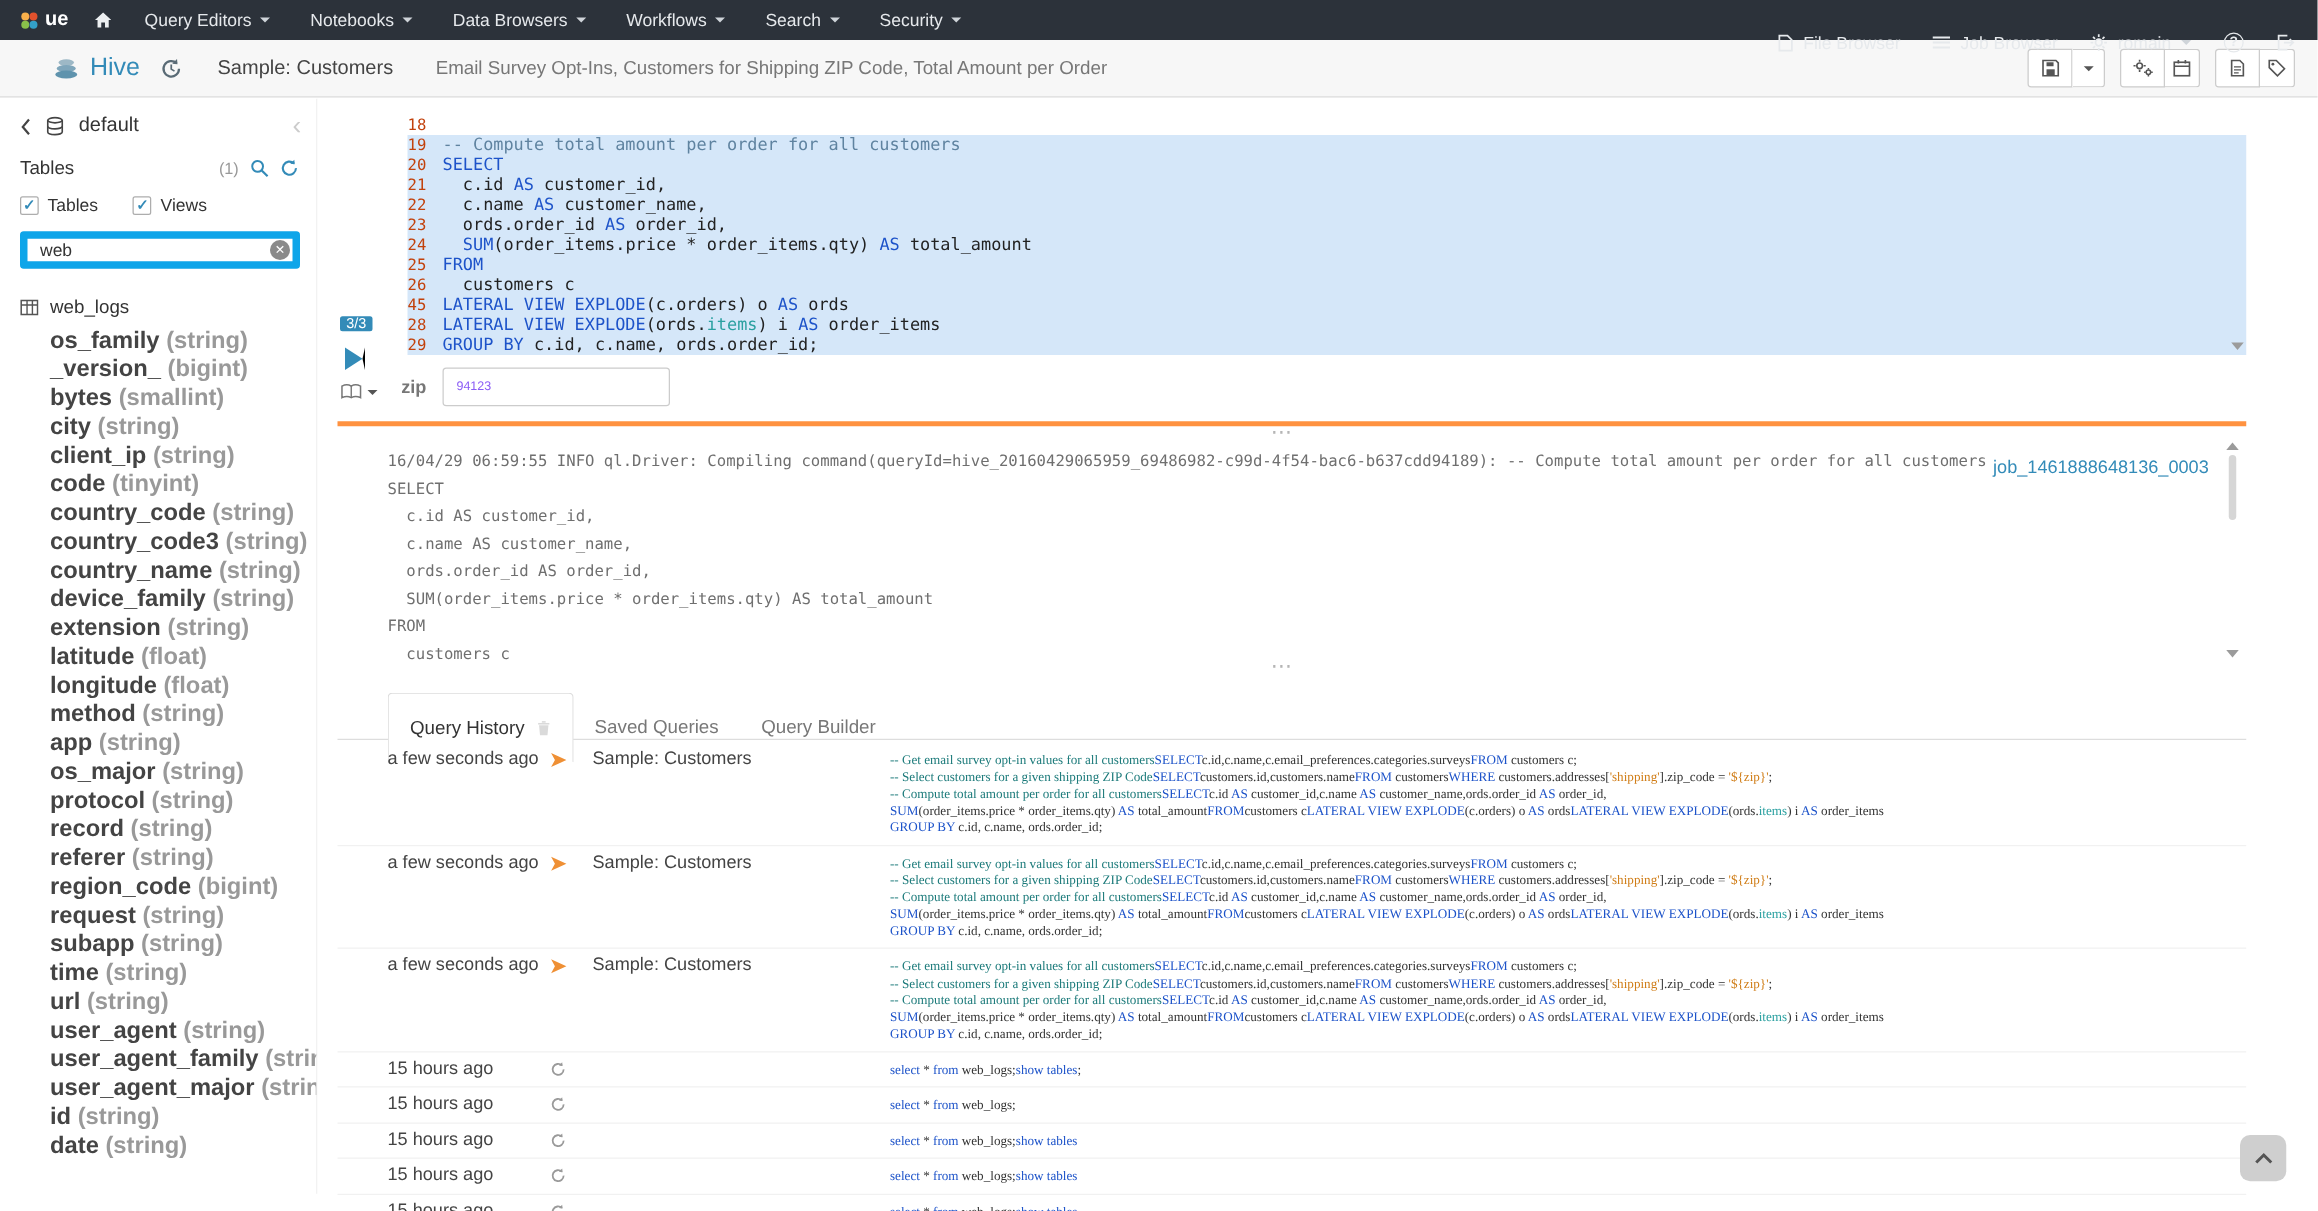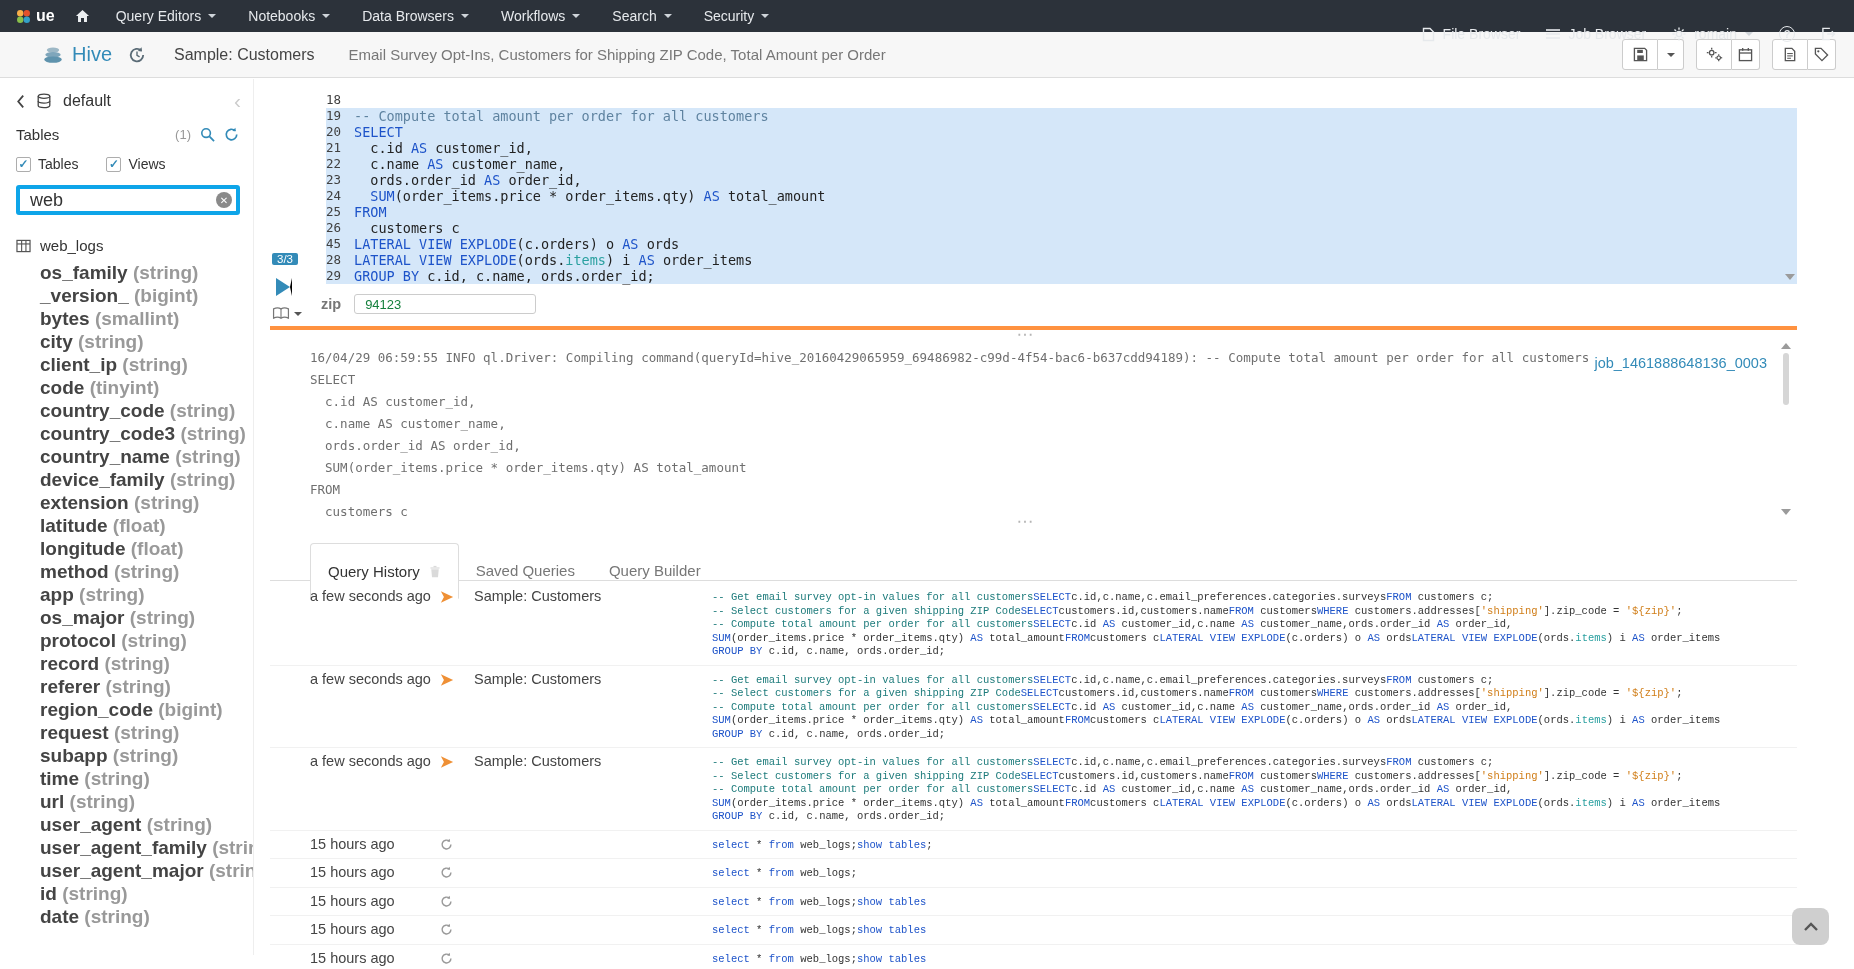--- a/index.html
+++ b/index.html
@@ -55,22 +55,22 @@
     font-size:15px; color:#333;}
   .tables-header .count{ margin-left:auto; color:#999; font-size:13px;}
   .hicon-btn{ cursor:pointer; }
   .filter-row{ display:flex; gap:28px; padding:9px 16px 6px 16px; font-size:14px;
     color:#333; align-items:center;}
   .cb-label{ display:flex; align-items:center; cursor:pointer;}
   .cb{ width:15px; height:15px; border:1px solid #adadad; border-radius:2px; display:inline-flex;
     align-items:center; justify-content:center; color:var(--accent); font-size:12px; font-weight:bold;
     margin-right:7px; background:#fff;}
   .search-box{ margin:7px 13px 8px 16px; position:relative;}
-  .search-box input{ width:100%; height:30px; border:4px solid #0ea5e9; border-radius:3px;
-    padding:0 30px 0 10px; font-size:18px; color:#333; font-family:"Liberation Sans",sans-serif;}
+  .search-box input{ width:100%; height:30px; border:6px solid #0ea5e9; border-radius:3px;
+    padding:0 30px 0 10px; font-size:14px; color:#333; font-family:"Liberation Sans",sans-serif;}
   .clear-btn{ position:absolute; right:8px; top:7px; width:16px; height:16px; border-radius:50%;
     background:#8a8a8a; color:#fff; font-size:10px; display:flex; align-items:center;
     justify-content:center; cursor:pointer;}
   .table-item{ display:flex; align-items:center; gap:9px; padding:14px 16px 7px 16px;
     font-size:15px; color:#333; cursor:pointer;}
   .col-item{ height:23px; line-height:23px; padding:0 8px 0 40px; font-size:19px;
     color:#444; white-space:nowrap; cursor:pointer;font-weight:bold;}
   .col-type{ color:#999; }
 
   
@@ -79,33 +79,33 @@
   .counter{ position:absolute; top:161px; left:2px; background:var(--accent); color:#fff;
     font-size:11.5px; padding:0 5px; border-radius:2px; }
   .play-btn{ position:absolute; top:186px; left:6px; width:0; height:0; cursor:pointer;
     border-top:9px solid transparent; border-bottom:9px solid transparent;
     border-left:14px solid var(--accent); background:none;}
   .map-btn{ position:absolute; top:215px; left:2px; display:flex; align-items:center; gap:4px;
     color:#888; cursor:pointer; background:none; border:none;}
   .editor{ margin-left:56px; font-family:"DejaVu Sans Mono",monospace; font-size:13.5px; cursor:text;}
   .cl{ display:flex; height:16px; line-height:16px; }
   .cl.sel{ background:var(--selection); }
-  .ln{ width:28px; text-align:right; color:#404040; font-size:12.5px; padding-right:13px; flex:none;}
+  .ln{ width:28px; text-align:right; color:#c2410c; font-size:12.5px; padding-right:13px; flex:none;}
   .code{ white-space:pre; color:#222; }
   .sql-k{ color:var(--kw); }
   .sql-c{ color:var(--comment); }
   .sql-s{ color:var(--string); }
   .sql-t{ color:var(--special); }
   .ed-caret{ position:absolute; right:2px; bottom:4px; width:0;height:0;
     border-left:5px solid transparent;border-right:5px solid transparent;border-top:6px solid #9b9b9b;}
 
   .var-row{ margin:10px 57px 0 67px; display:flex; align-items:center; gap:13px; }
   .var-row label{ color:#777; font-size:14.5px;font-weight:bold; }
-  .var-row input{ width:182px; height:20px; border:1px solid #ccc; border-radius:3px;
-    padding:0 10px; font-size:13px; color:#15803d; font-family:"Liberation Sans",sans-serif;}
+  .var-row input{ width:182px; height:31px; border:1px solid #ccc; border-radius:3px;
+    padding:0 10px; font-size:10px; color:#8b5cf6; font-family:"Liberation Sans",sans-serif;}
   .progress{ height:4px; background:var(--progress); margin:12px 57px 0 16px; }
 
   .grip{ text-align:center; color:#b5b5b5; font-size:17px; line-height:10px; height:10px;
     margin-right:57px; letter-spacing:1px; cursor:row-resize;}
 
   .log-zone{ position:relative; margin:1px 57px 0 16px; height:176px; overflow:hidden; }
   .log-lines{ margin-left:40px; font-family:"DejaVu Sans Mono",monospace; font-size:12.5px;
     line-height:22px; color:#6f6f6f; white-space:pre; padding-top:6px;}
   .job-link{ position:absolute; right:30px; top:14px; color:var(--accent); font-size:14.5px;
     text-decoration:none; cursor:pointer;}
@@ -123,21 +123,21 @@
     align-items:center; gap:9px; white-space:nowrap;}
   .tab.active{ background:#fff; border:1px solid #ddd; border-bottom:1px solid #fff;
     border-radius:4px 4px 0 0; color:#333; margin-bottom:-1px;}
   .trash{ opacity:.55; }
 
   .history{ margin:2px 57px 0 16px; }
   .hrow{ display:flex; border-bottom:1px solid #f1f1f1; padding:5px 0 6px; cursor:pointer;}
   .htime{ flex:0 0 130px; margin-left:40px; font-size:14.5px; color:#444; }
   .hcell-icon{ flex:0 0 34px; padding-top:2px; }
   .hname{ flex:0 0 238px; font-size:14.5px; color:#444; }
-  .hsql{ flex:1; font-family:Liberation Mono, monospace; font-size:10.5px; line-height:13.5px;
+  .hsql{ flex:1; font-family:Liberation Serif, serif; font-size:10.5px; line-height:13.5px;
     color:#333; padding-top:3px; overflow:hidden;}
   .sql-line{ white-space:nowrap; overflow:hidden; }
   .hsql .sql-c{ color:var(--comment-teal); }
 
   .scroll-top{ position:absolute; right:25px; bottom:24px; width:37px; height:37px;
     border-radius:8px; background:#cfcfcf; border:none; display:flex; align-items:center;
     justify-content:center; cursor:pointer;}
 </style>
 </head>
 <body>

